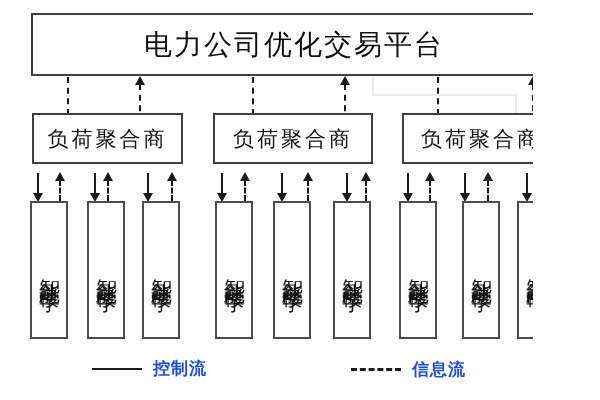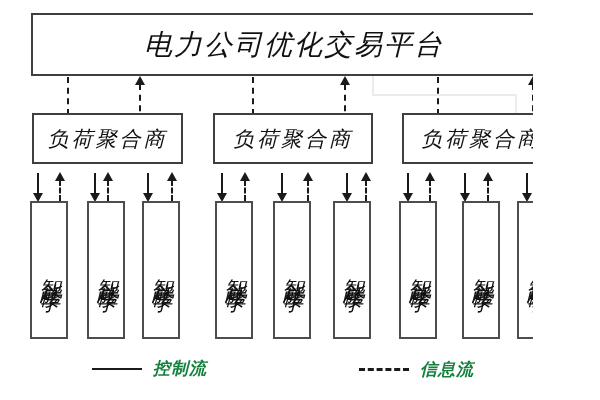--- a/index.html
+++ b/index.html
@@ -4,21 +4,21 @@
 <style>
   :root{
     --line:#1a1a1a;
     --border:#3f3f3f;
     --bborder:#4d4d4d;
     --faint:#ebebeb;
   }
   html,body{margin:0;padding:0;background:#fff;}
   .canvas{
     position:relative;width:533px;height:400px;background:#fff;overflow:hidden;
-    font-family:"Liberation Serif","DejaVu Serif",serif;color:#111;font-style:italic;
+    font-family:"Liberation Serif","DejaVu Serif",serif;color:#111;
   }
   .box{
     position:absolute;background:#fff;border:2px solid var(--border);
     display:flex;align-items:center;justify-content:center;box-sizing:border-box;
   }
   .platform{left:31px;top:13px;width:526px;height:63px;font-size:28px;letter-spacing:2px;}
   .agg{top:113px;height:51px;font-size:21px;letter-spacing:3px;border-width:2px;}
   .agg1{left:32px;width:151px;}
   .agg2{left:213px;width:160px;}
   .agg3{left:402px;width:158px;}
@@ -49,21 +49,21 @@
   .t1{top:77px;height:45px;}
   .t2{top:173px;height:28px;}
   
   .faint{position:absolute;background:var(--faint);}
   
   .legend-item{position:absolute;display:flex;align-items:center;}
   .leg-line{width:50px;height:0;border-top:2px solid var(--line);}
   .leg-line.dashed{border-top:3px dashed var(--line);}
   .leg-label{
     font-family:"Liberation Sans","DejaVu Sans",sans-serif;
-    font-weight:bold;font-size:17px;margin-left:11px;letter-spacing:1px;color:#15803d;
+    font-weight:bold;font-size:17px;margin-left:11px;letter-spacing:1px;color:#1d4ed8;
   }
 </style>
 </head>
 <body>
 
 <div class="canvas">
 
   <div class="faint" style="left:372px;top:76px;width:2px;height:20px;"></div>
   <div class="faint" style="left:372px;top:94px;width:145px;height:2px;"></div>
   <div class="faint" style="left:515px;top:94px;width:2px;height:28px;"></div>
@@ -135,18 +135,18 @@
     <span>智能楼宇</span>
   </div>
   <div class="box bld" style="left:517px;">
     <span>智能楼宇</span>
   </div>
 
   <div class="legend-item" style="left:92px;top:357px;">
     <div class="leg-line"></div>
     <div class="leg-label">控制流</div>
   </div>
-  <div class="legend-item" style="left:359px;top:358px;">
+  <div class="legend-item" style="left:351px;top:358px;">
     <div class="leg-line dashed"></div>
     <div class="leg-label">信息流</div>
   </div>
 
 </div>
 
 </body></html>

